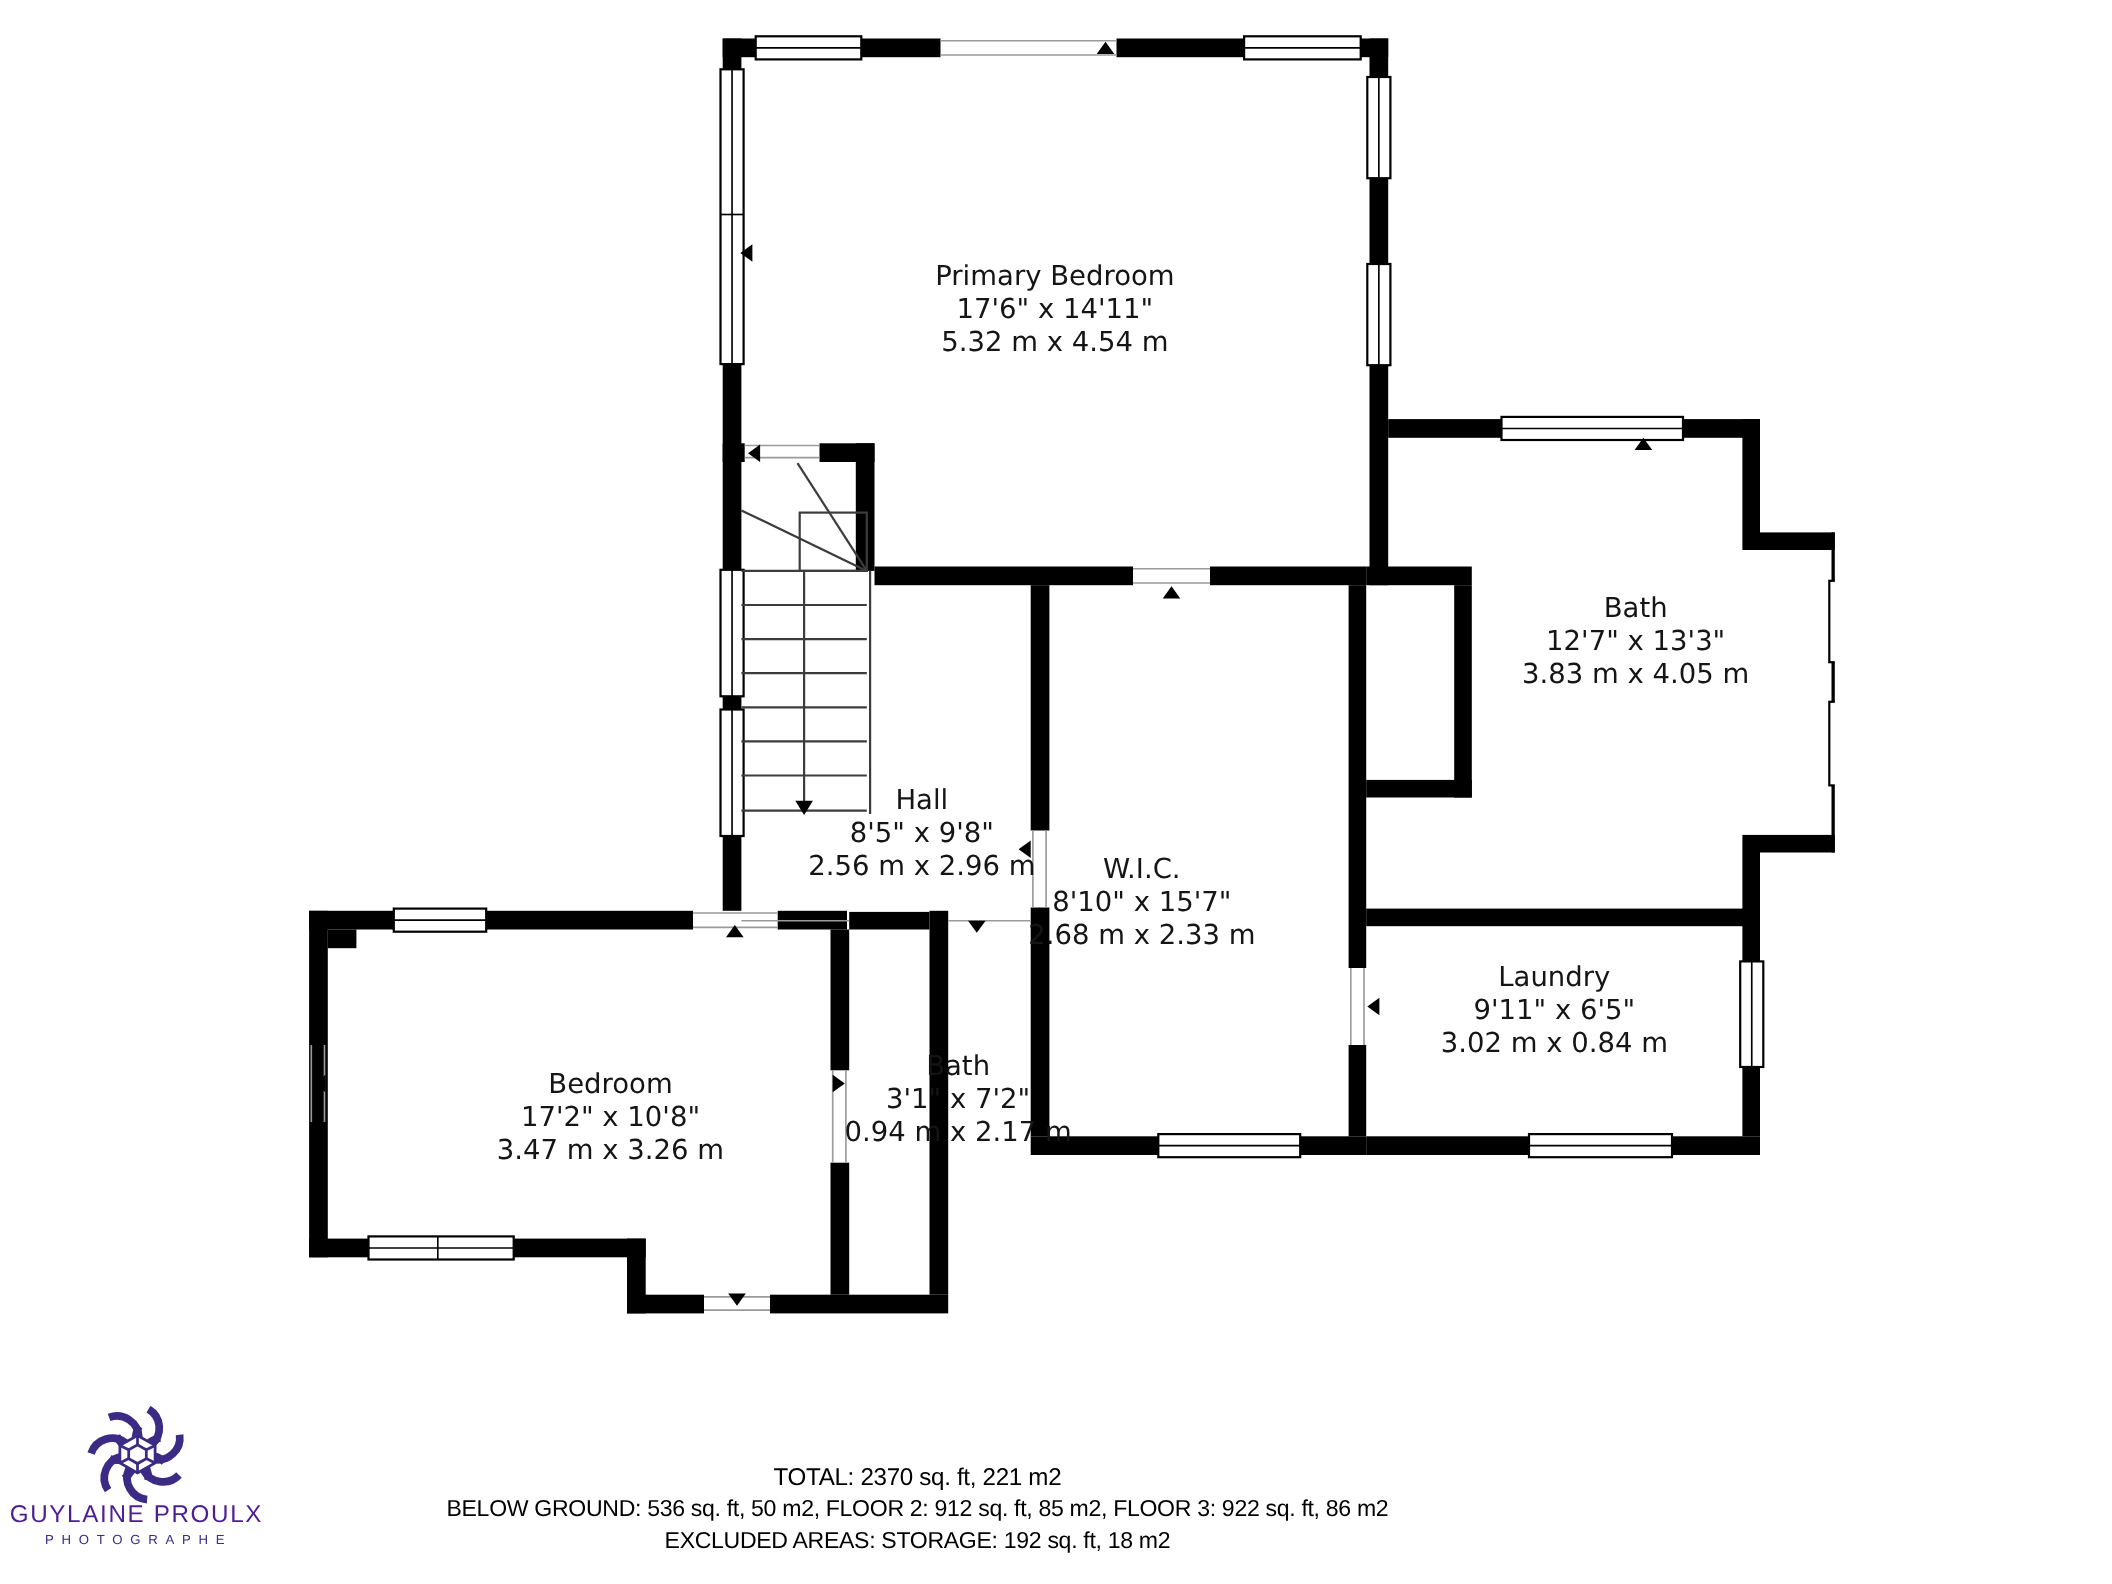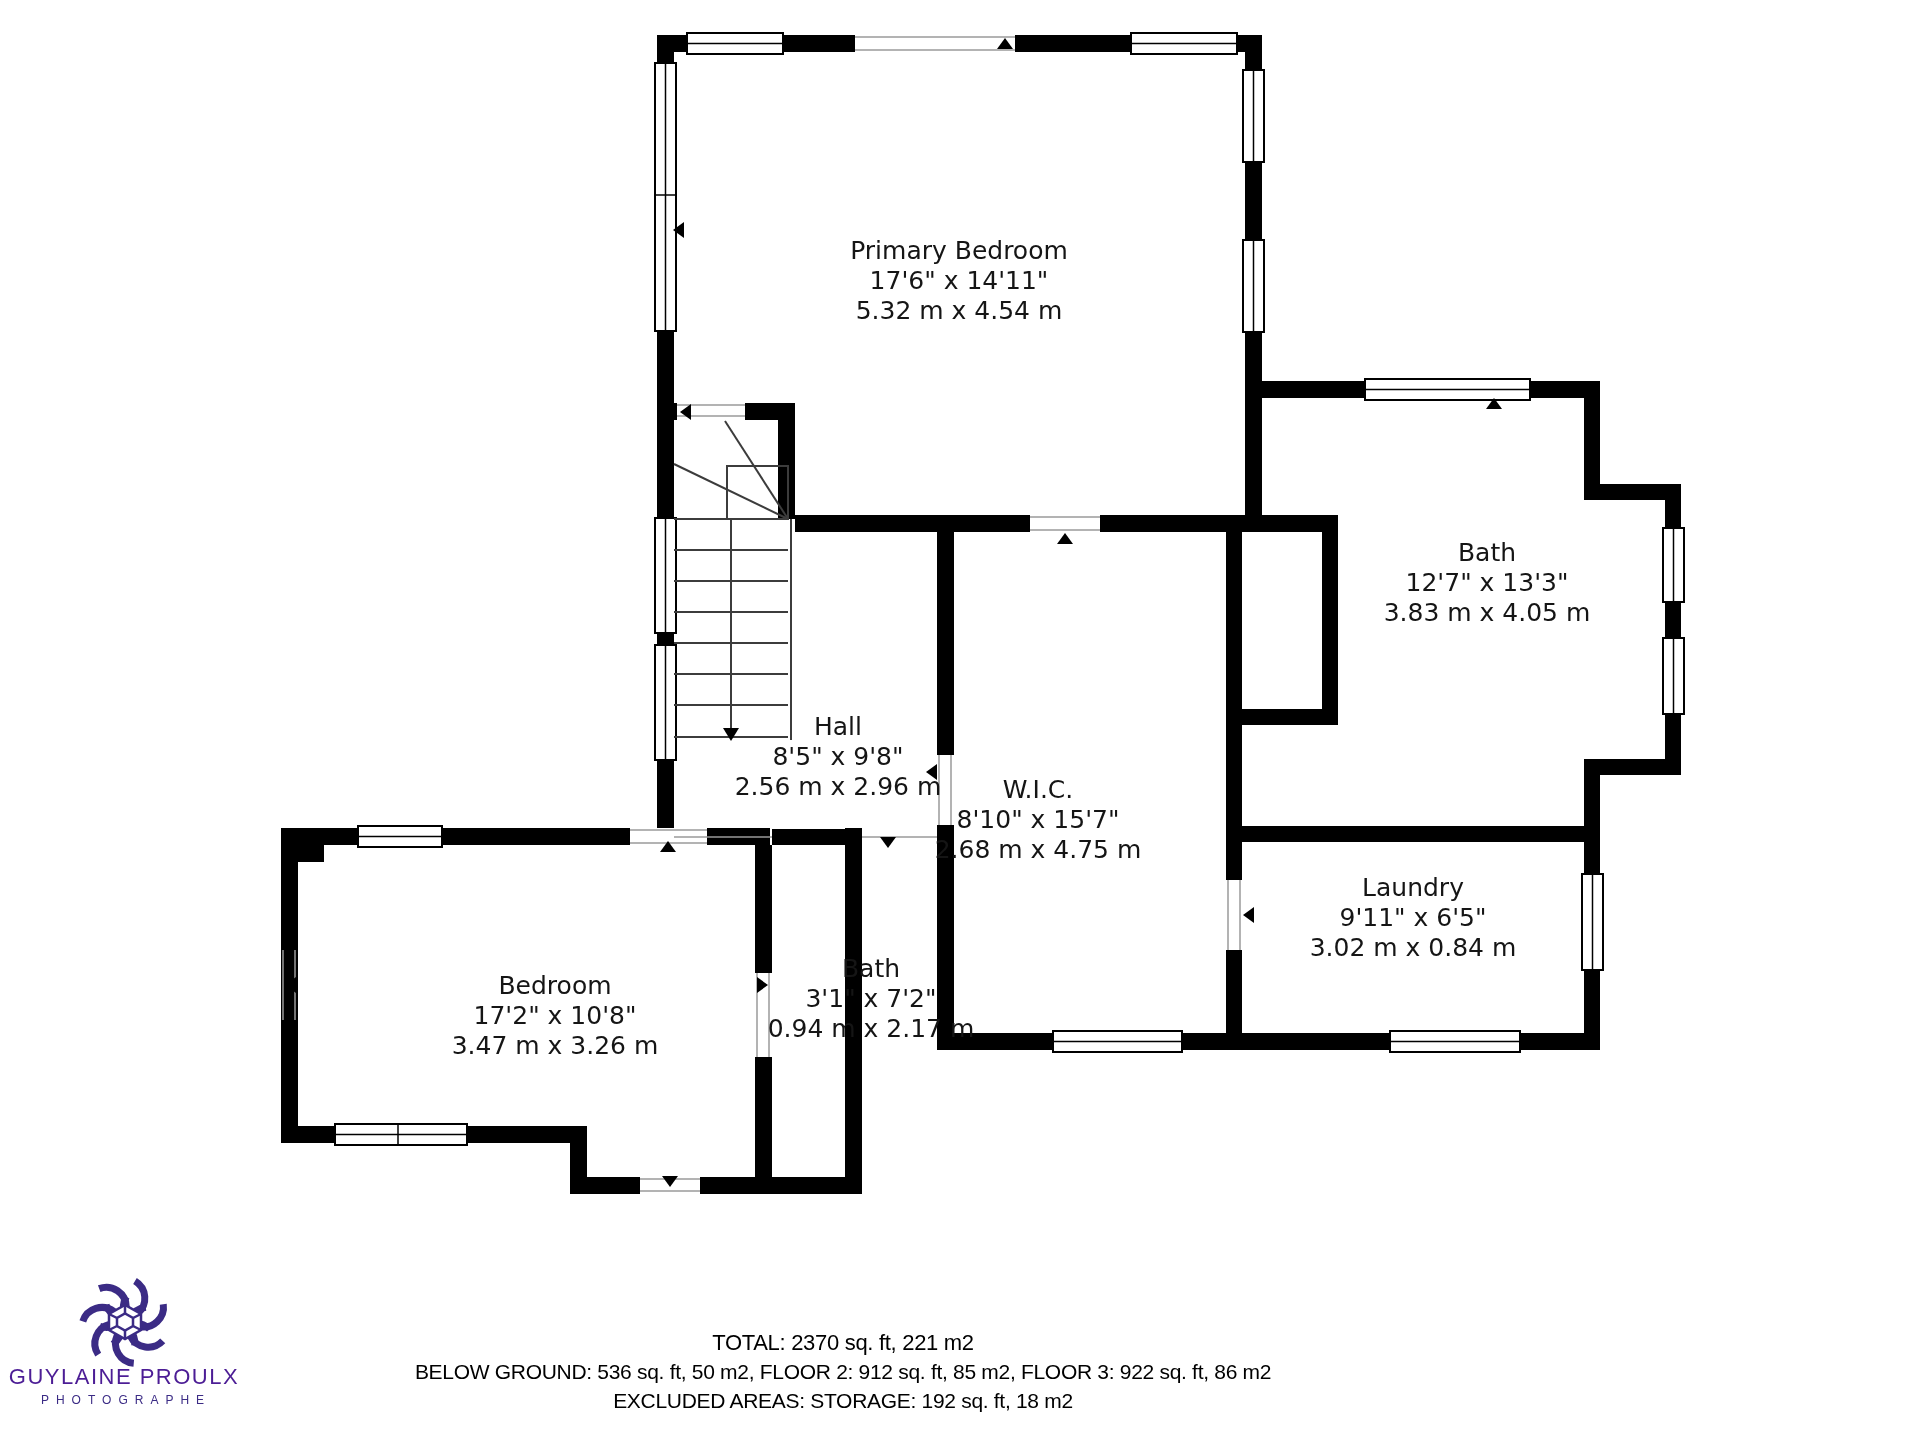--- a/index.html
+++ b/index.html
@@ -1,17 +1,17 @@
 <!DOCTYPE html>
 <html><head>
 <meta charset="utf-8">
 <style>
   html,body{margin:0;padding:0;background:#fff;}
   .page{position:relative;width:1668px;height:1440px;background:#fff;overflow:hidden;
-        font-family:"DejaVu Sans","Liberation Sans",sans-serif;padding-left:18px;}
+        font-family:"DejaVu Sans","Liberation Sans",sans-serif;}
   .plan-svg{position:absolute;left:0;top:0;}
   .room-label{position:absolute;transform:translate(-50%,-50%);text-align:center;
               color:#151515;font-size:25px;line-height:30px;white-space:nowrap;}
   .footer{position:absolute;left:50%;top:1328px;transform:translateX(-50%);
           text-align:center;color:#000;font-family:"Liberation Sans",sans-serif;
           font-size:21px;line-height:29px;letter-spacing:-0.3px;white-space:nowrap;}
   .footer .total{font-weight:normal;font-size:22px;}
   .disclaimer{position:absolute;left:50%;top:1418px;transform:translateX(-50%);
               color:#000;font-family:"Liberation Sans",sans-serif;font-size:16.5px;
               letter-spacing:-0.2px;white-space:nowrap;}
@@ -213,21 +213,21 @@
 
   <div class="room-label" style="left:838px;top:757px">
     <div>Hall</div>
     <div>8'5" x 9'8"</div>
     <div>2.56 m x 2.96 m</div>
   </div>
 
   <div class="room-label" style="left:1038px;top:820px">
     <div>W.I.C.</div>
     <div>8'10" x 15'7"</div>
-    <div>2.68 m x 4.75 m</div>
+    <div>2.68 m x 2.33 m</div>
   </div>
 
   <div class="room-label" style="left:1413px;top:918px">
     <div>Laundry</div>
     <div>9'11" x 6'5"</div>
     <div>3.02 m x 0.84 m</div>
   </div>
 
   <div class="room-label" style="left:555px;top:1016px">
     <div>Bedroom</div>

